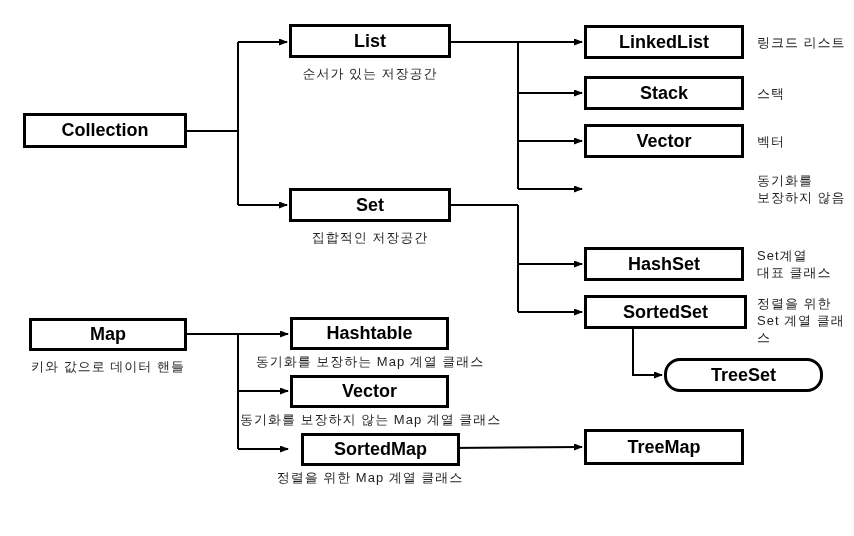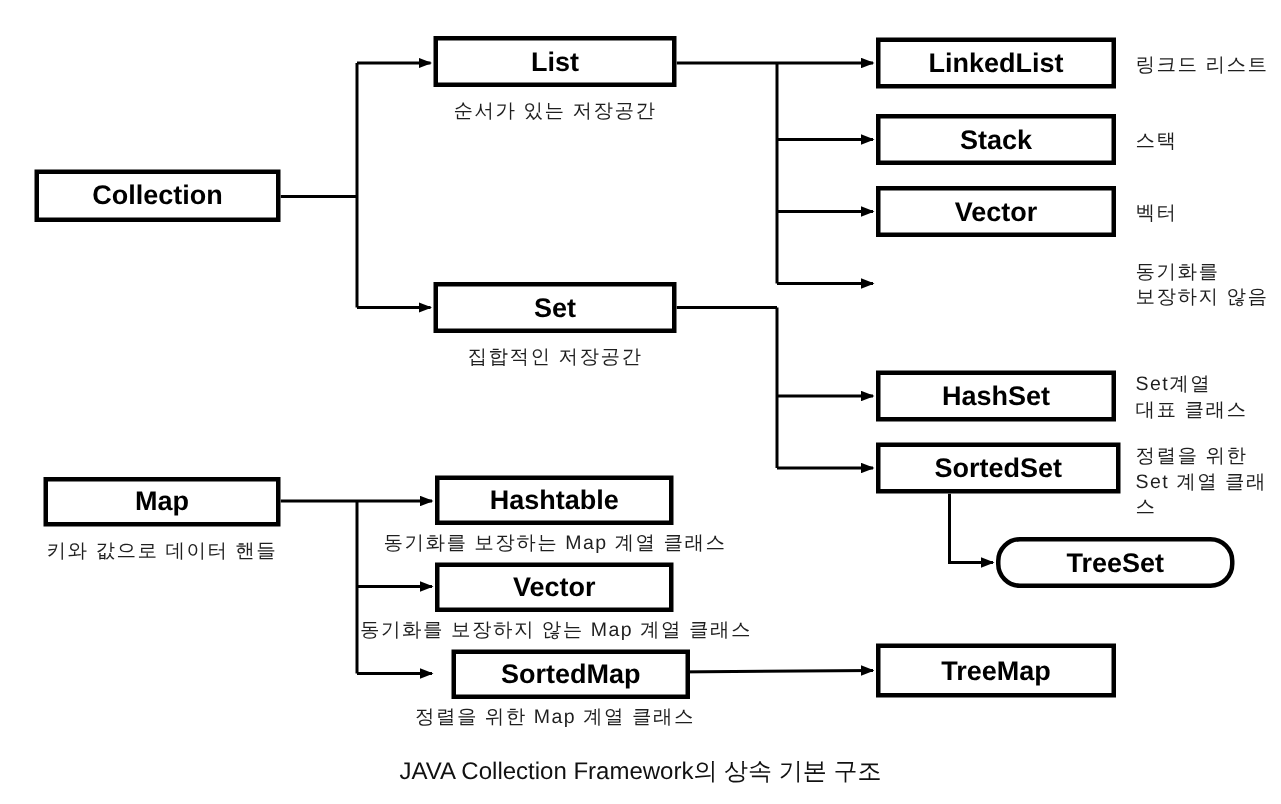--- a/index.html
+++ b/index.html
@@ -185,15 +185,14 @@
   <div class="sidelabel" id="side-linkedlist">링크드 리스트</div>
   <div class="sidelabel" id="side-stack">스택</div>
   <div class="sidelabel" id="side-vector">벡터</div>
   <div class="sidelabel" id="side-arraylist">동기화를
 보장하지 않음</div>
   <div class="sidelabel" id="side-hashset">Set계열
 대표 클래스</div>
   <div class="sidelabel" id="side-sortedset">정렬을 위한
 Set 계열 클래스</div>
 
-  <div class="caption">JAVA Collection Framework의 상속 기본 구조</div>
 
 </div>
 
 </body></html>

